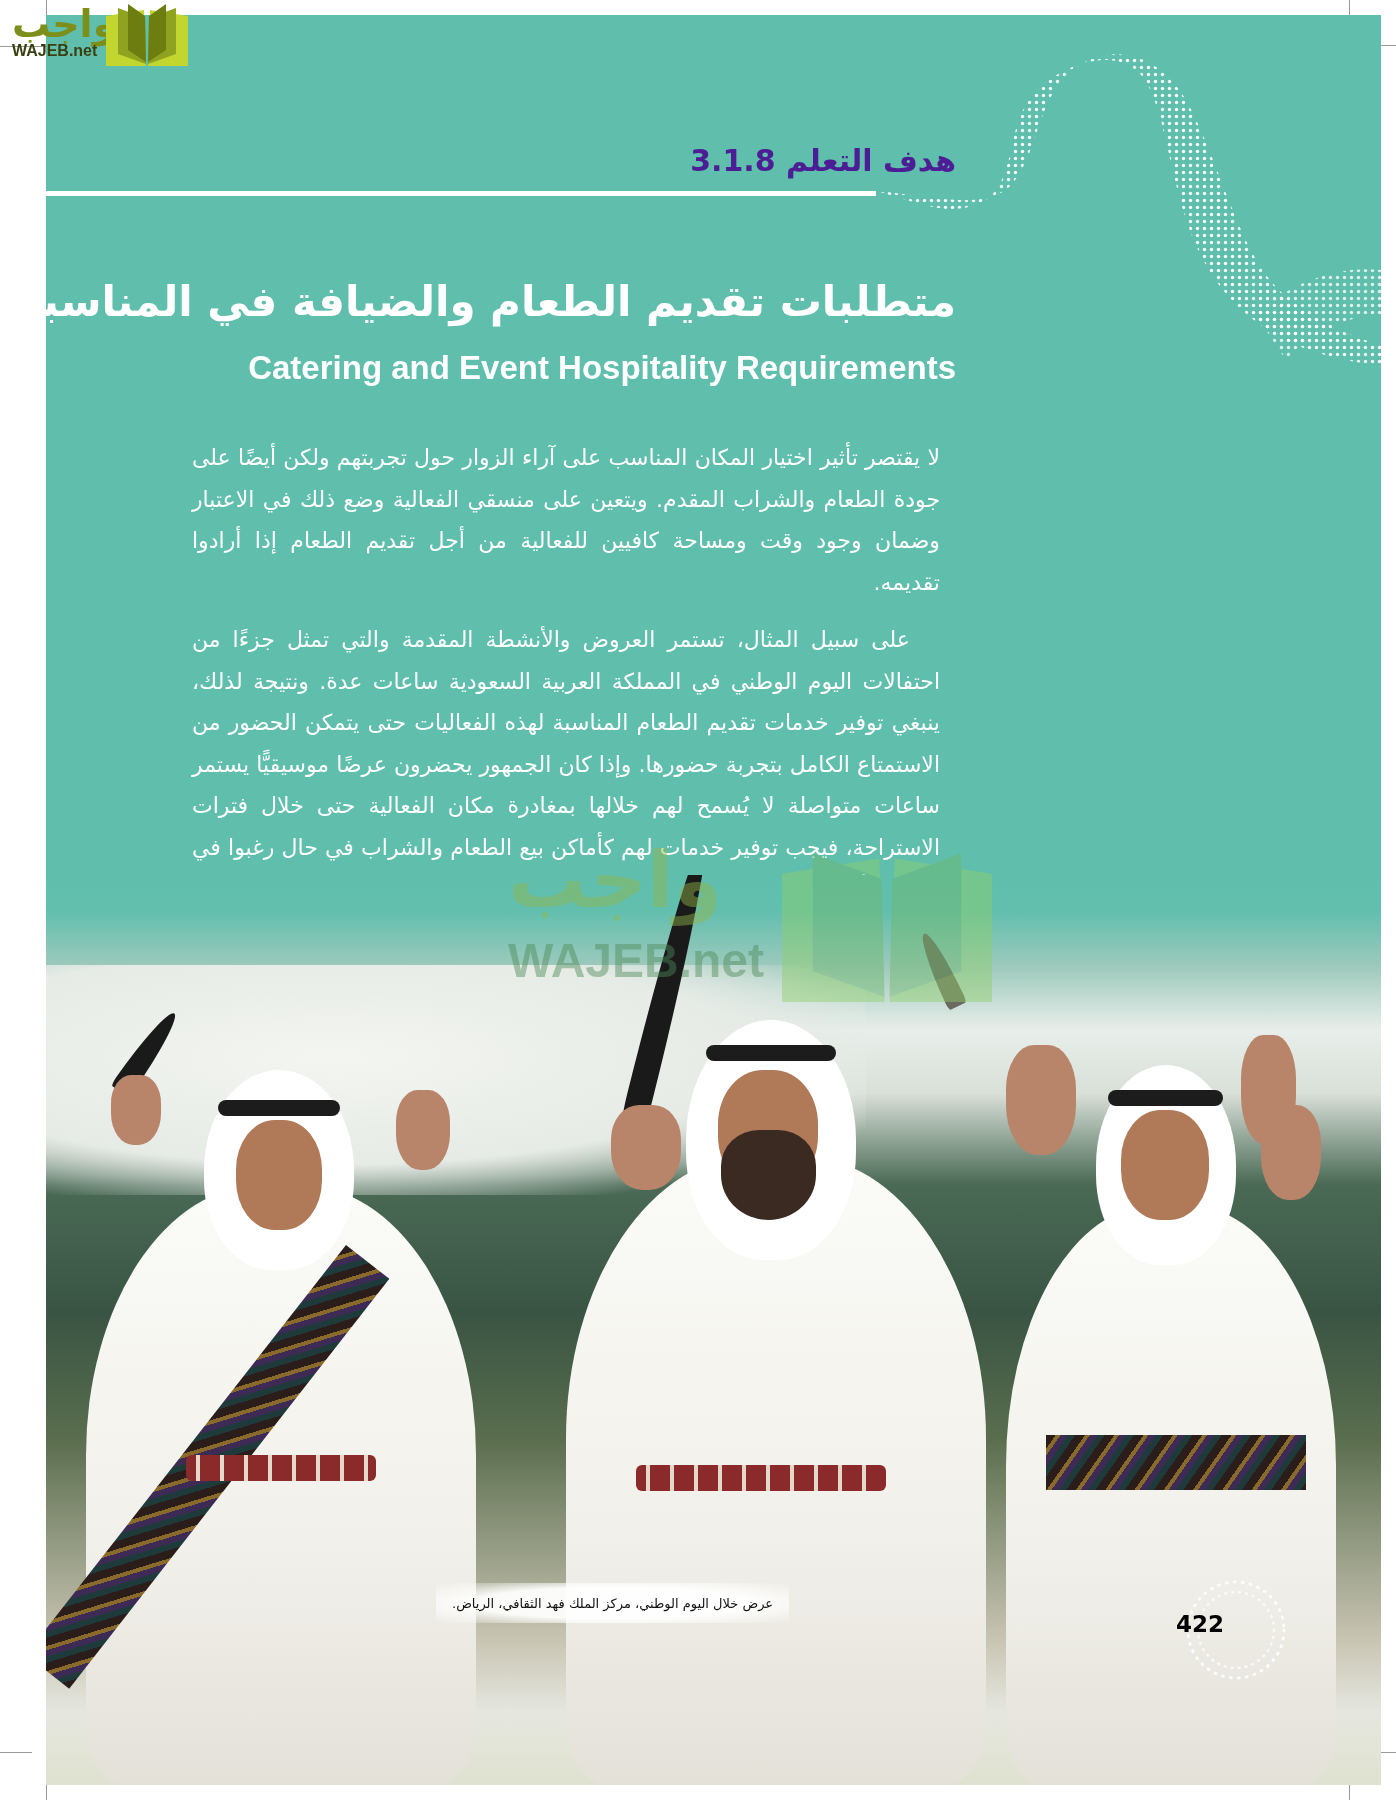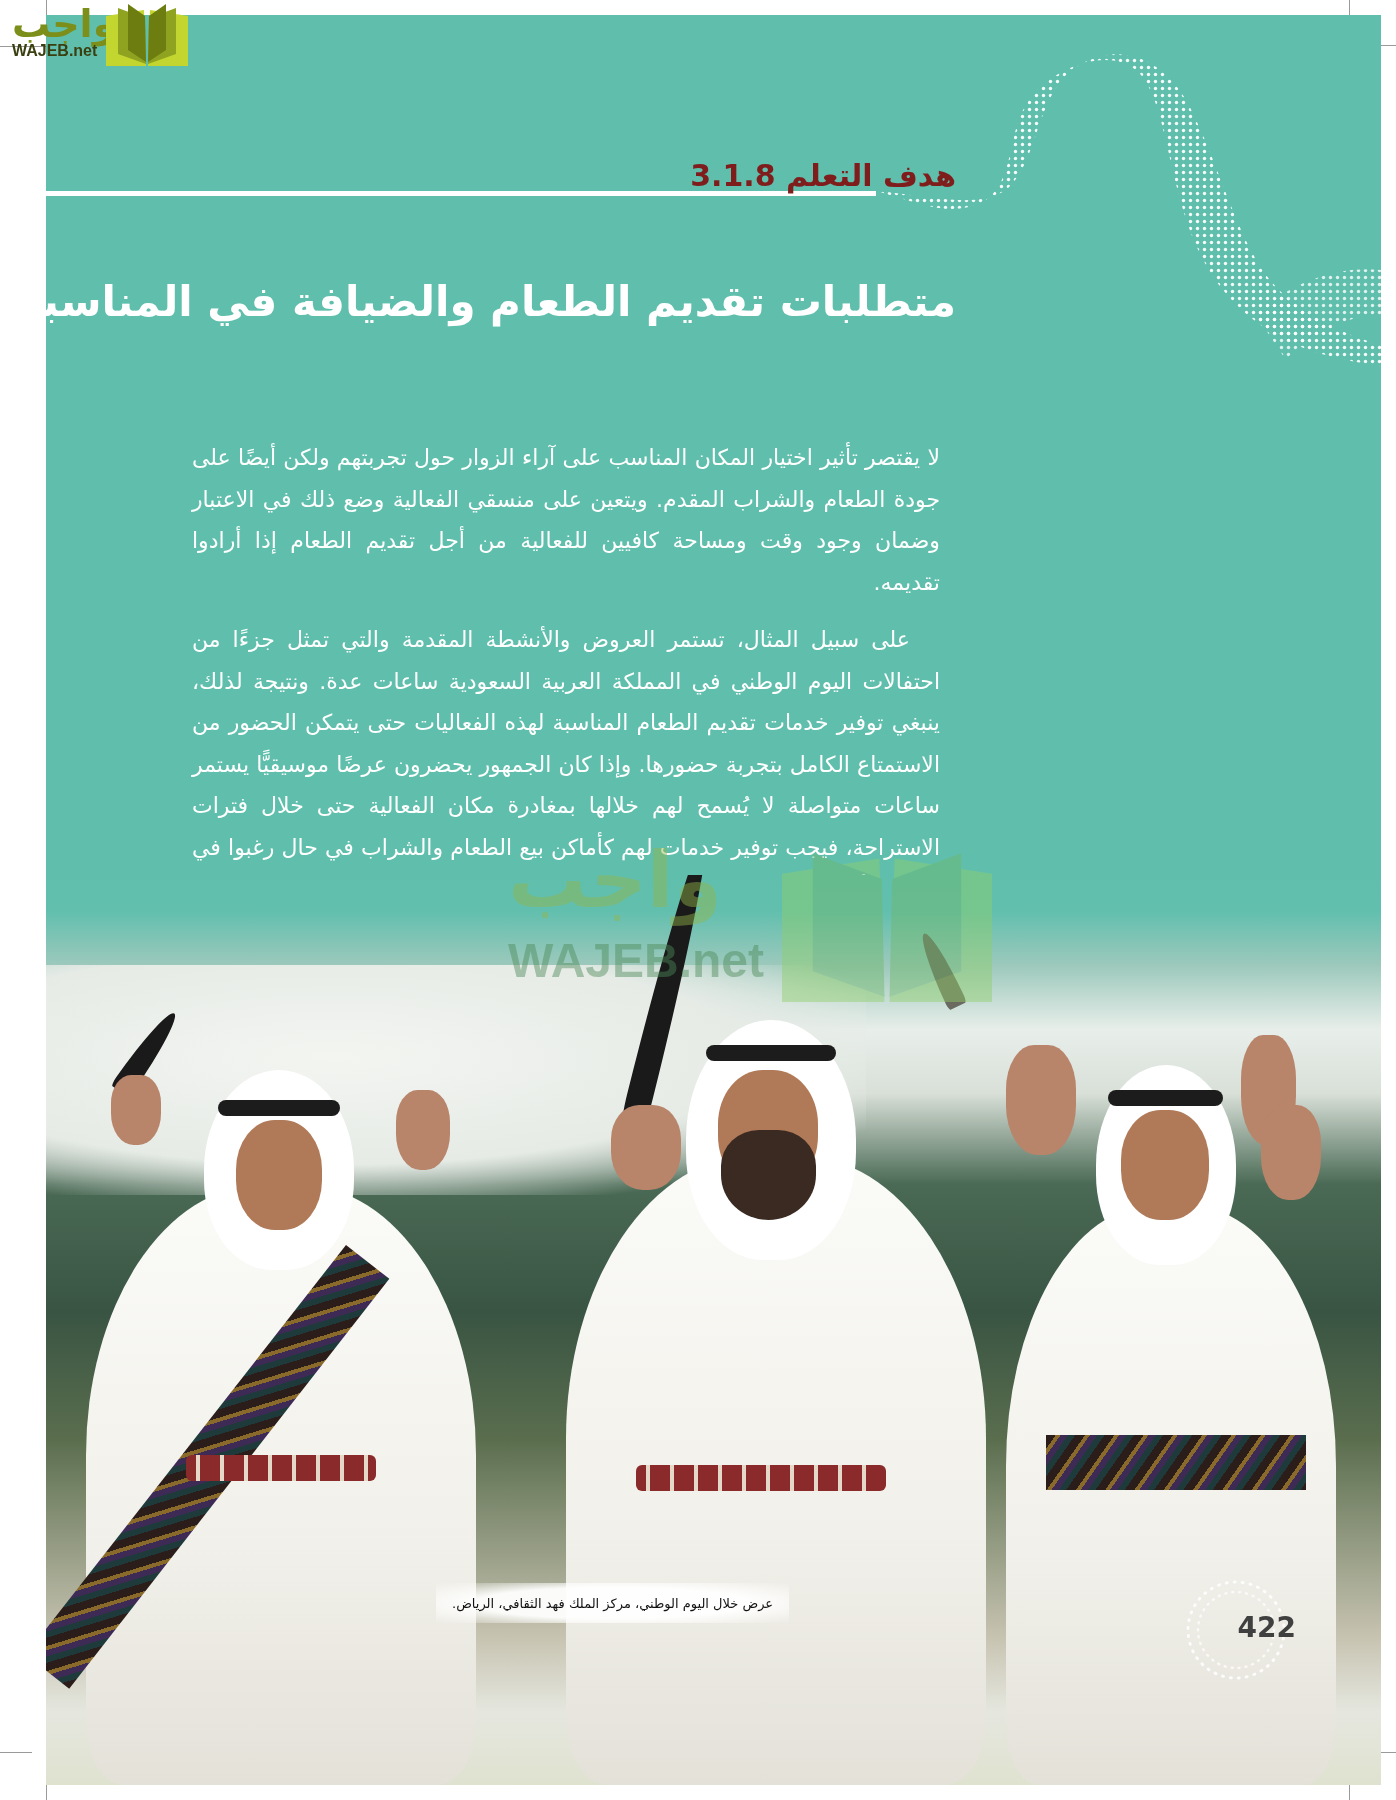--- a/index.html
+++ b/index.html
@@ -12,22 +12,22 @@
   .page {
     position:absolute; left:46px; top:15px; width:1335px; height:1770px;
     background:#5fbfac; overflow:hidden;
   }
   
   .wave-dots { position:absolute; left:0; top:0; width:1335px; height:380px; pointer-events:none; }
   .goal-line {
     position:absolute; left:0; top:176px; width:830px; height:5px; background:#ffffff;
   }
   .goal-title {
-    position:absolute; right:425px; top:128px; color:#7f1d1d; font-weight:bold;
-    font-size:30px; direction:rtl; white-space:nowrap;margin-top:15px;
+    position:absolute; right:425px; top:128px; color:#4c1d95; font-weight:bold;
+    font-size:30px; direction:rtl; white-space:nowrap;
   }
   .title-ar {
     position:absolute; right:425px; top:262px; color:#fff; font-weight:bold;
     font-size:42px; direction:rtl; white-space:nowrap;
   }
   .title-en {
     position:absolute; right:425px; top:334px; color:#fff; font-weight:bold;
     font-size:33px; white-space:nowrap;
     font-family:"Liberation Sans", sans-serif;
   }
@@ -69,22 +69,22 @@
   .caption {
     position:absolute; left:390px; top:1568px; height:40px;
     padding:0 16px; display:flex; align-items:center;
     background:radial-gradient(ellipse at center, rgba(255,255,255,0.95) 55%, rgba(255,255,255,0) 100%);
     color:#111; font-size:13px; direction:rtl; white-space:nowrap;
   }
   .page-num {
     position:absolute; left:1130px; top:1560px; width:120px; height:110px;
   }
   .page-num span {
-    position:absolute; left:0; right:0; top:36px; text-align:right;
-    color:#404040; font-weight:bold; font-size:28px;
+    position:absolute; left:0; right:0; top:36px; text-align:left;
+    color:#000000; font-weight:bold; font-size:23px;
   }
 
   
   .question {
     position:absolute; right:93px; top:817px; width:260px;
     color:#fff; font-size:19.5px; line-height:37px; direction:rtl; text-align:right;
     padding-right:28px; border-right:8px solid #f2d300;
     z-index:5;
   }
 
@@ -131,20 +131,21 @@
       </pattern>
     </defs>
     <path d="M830 176 C 880 190, 900 200, 930 190 C 970 175, 960 120, 980 90 C 1000 55, 1060 30, 1090 55 C 1120 80, 1120 160, 1150 230 C 1180 300, 1240 330, 1280 340 C 1310 348, 1330 350, 1335 352 L 1335 330 C 1300 320, 1250 300, 1220 260 C 1190 220, 1170 140, 1140 85 C 1110 35, 1060 25, 1020 60 C 990 90, 990 150, 960 175 C 930 195, 880 180, 830 176 Z" fill="url(#dots)" opacity="0.95"></path>
     <path d="M1210 300 C 1240 270, 1290 250, 1335 255 L 1335 300 C 1300 300, 1260 320, 1240 345 Z" fill="url(#dots)" opacity="0.8"></path>
   </svg>
 
   <div class="goal-line"></div>
   <div class="goal-title">هدف التعلم 3.1.8</div>
 
   <h1 class="title-ar" style="margin:0;">متطلبات تقديم الطعام والضيافة في المناسبات</h1>
+  <h2 class="title-en" style="margin:0;">Catering and Event Hospitality Requirements</h2>
 
   <div class="body-text">
     <p>لا يقتصر تأثير اختيار المكان المناسب على آراء الزوار حول تجربتهم ولكن أيضًا على جودة الطعام والشراب المقدم. ويتعين على منسقي الفعالية وضع ذلك في الاعتبار وضمان وجود وقت ومساحة كافيين للفعالية من أجل تقديم الطعام إذا أرادوا تقديمه.</p>
     <p class="indent">على سبيل المثال، تستمر العروض والأنشطة المقدمة والتي تمثل جزءًا من احتفالات اليوم الوطني في المملكة العربية السعودية ساعات عدة. ونتيجة لذلك، ينبغي توفير خدمات تقديم الطعام المناسبة لهذه الفعاليات حتى يتمكن الحضور من الاستمتاع الكامل بتجربة حضورها. وإذا كان الجمهور يحضرون عرضًا موسيقيًّا يستمر ساعات متواصلة لا يُسمح لهم خلالها بمغادرة مكان الفعالية حتى خلال فترات الاستراحة، فيجب توفير خدمات لهم كأماكن بيع الطعام والشراب في حال رغبوا في تناولهما أوقات الاستراحة.</p>
   </div>
 
   <div class="photo">
     <div class="photo-bg"></div>
     <div class="stage-white"></div>
 

